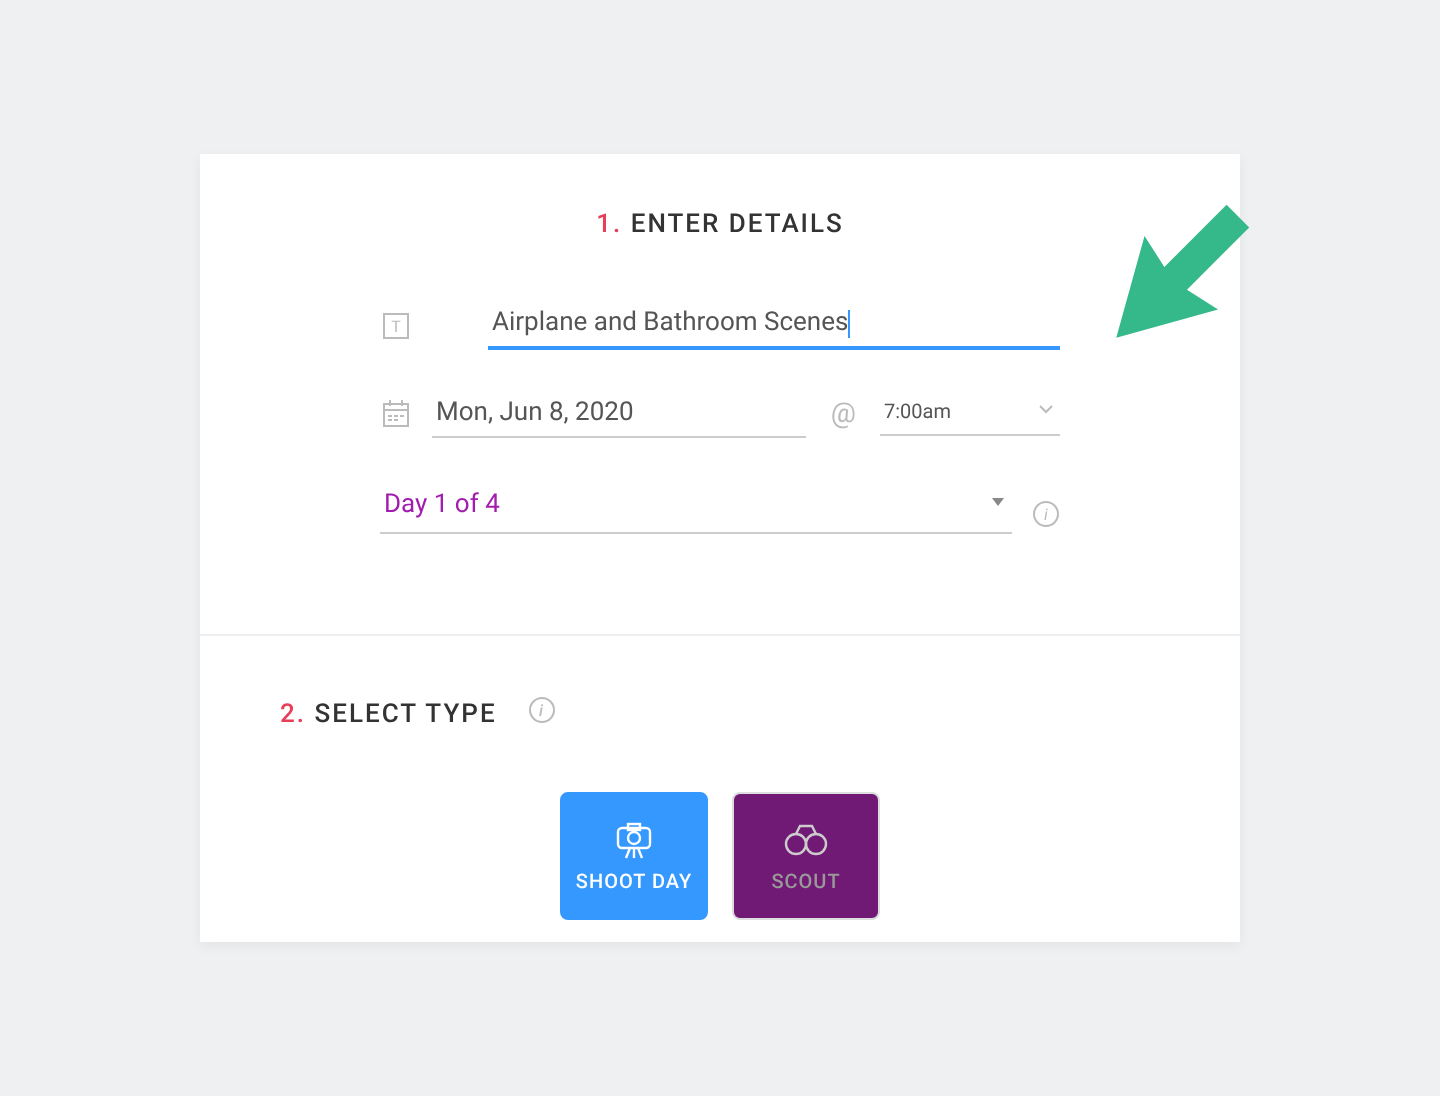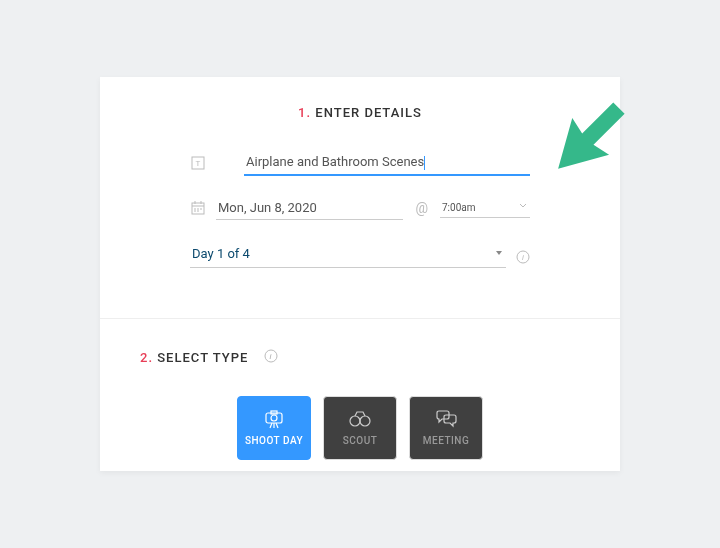--- a/index.html
+++ b/index.html
@@ -108,21 +108,21 @@
     }
     .chevron {
       color: #bbb;
     }
     .day-select {
       display: flex;
       align-items: center;
       border-bottom: 1px solid #ccc;
       padding: 6px 2px;
       font-size: 13px;
-      color: #0c4a6e;
+      color: #a21caf;
       margin-bottom: 10px;
     }
     .day-select span:first-child { flex: 1; }
     .info-icon-wrap {
       margin-left: 10px;
       color: #bbb;
     }
     .divider {
       border: none;
       border-top: 1px solid #eee;
@@ -137,21 +137,21 @@
       width: 74px;
       height: 64px;
       border: 1px solid #ddd;
       border-radius: 4px;
       display: flex;
       flex-direction: column;
       align-items: center;
       justify-content: center;
       gap: 6px;
       cursor: pointer;
-      background: #404040;
+      background: #701a75;
     }
     .type-card.active {
       background: #3498ff;
       border-color: #3498ff;
       color: #fff;
     }
     .type-card .type-icon {
       width: 24px;
       height: 20px;
       display: flex;
@@ -282,25 +282,16 @@
             <circle cx="7" cy="12" r="5" fill="none" stroke="#ccc" stroke-width="1.2"></circle>
             <circle cx="17" cy="12" r="5" fill="none" stroke="#ccc" stroke-width="1.2"></circle>
             <path d="M7,7 L9,3 L15,3 L17,7" fill="none" stroke="#ccc" stroke-width="1.2"></path>
             <line x1="11" y1="10" x2="13" y2="10" stroke="#ccc" stroke-width="1.2"></line>
           </svg>
       </span>
       <span class="type-label">SCOUT</span>
     </div>
 
 
-    <div class="type-card">
-      <span class="type-icon">
-        <svg width="24" height="20" viewBox="0 0 24 20">
-            <path d="M3,4 Q3,2 5,2 L13,2 Q15,2 15,4 L15,8 Q15,10 13,10 L8,10 L5,13 L5,10 Q3,10 3,8 Z" fill="none" stroke="#ccc" stroke-width="1.2"></path>
-            <path d="M10,8 Q10,6 12,6 L20,6 Q22,6 22,8 L22,12 Q22,14 20,14 L19,14 L19,17 L16,14 L12,14 Q10,14 10,12 Z" fill="none" stroke="#ccc" stroke-width="1.2"></path>
-          </svg>
-      </span>
-      <span class="type-label">MEETING</span>
-    </div>
 
   </div>
 
 </div>
 
 </body></html>

